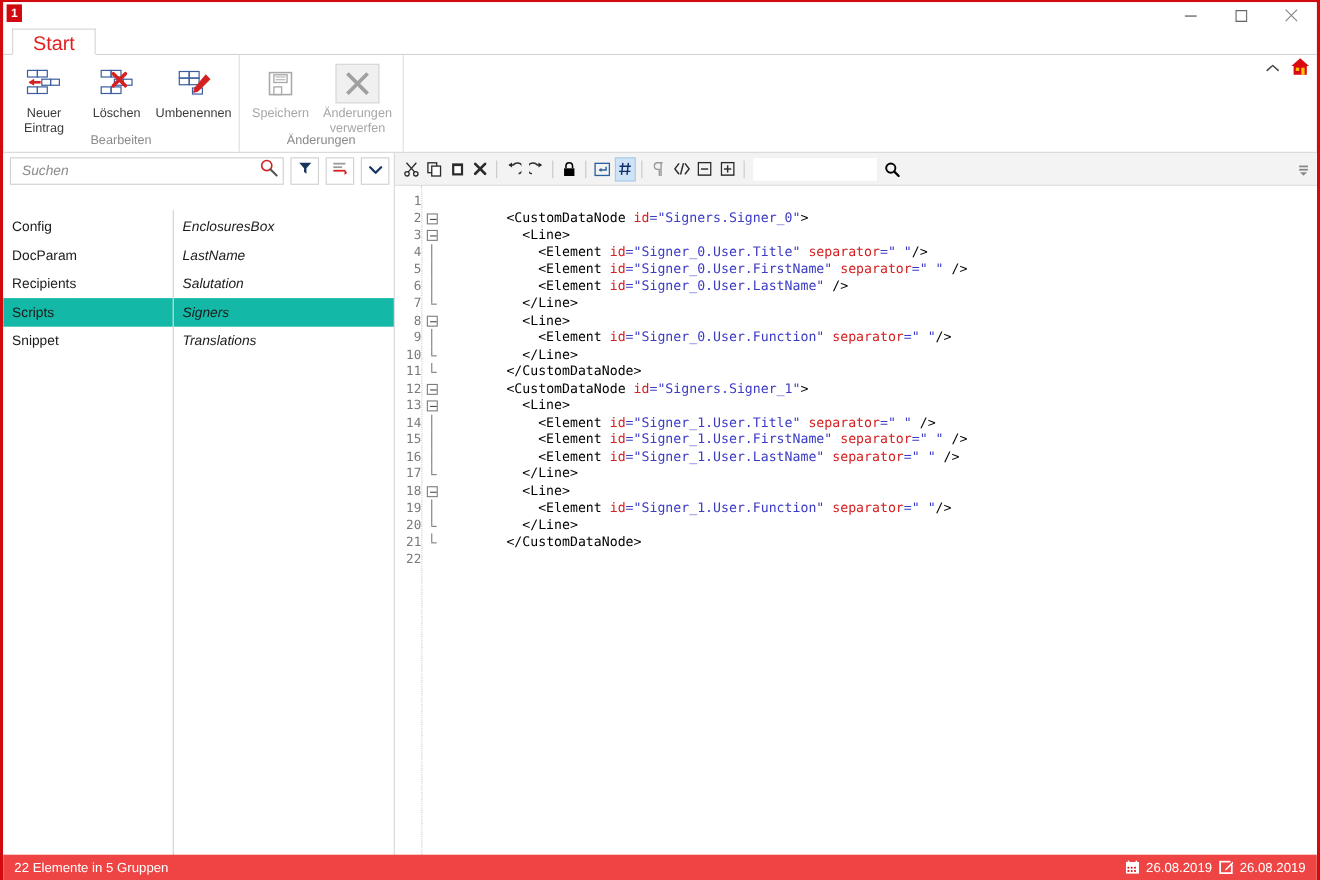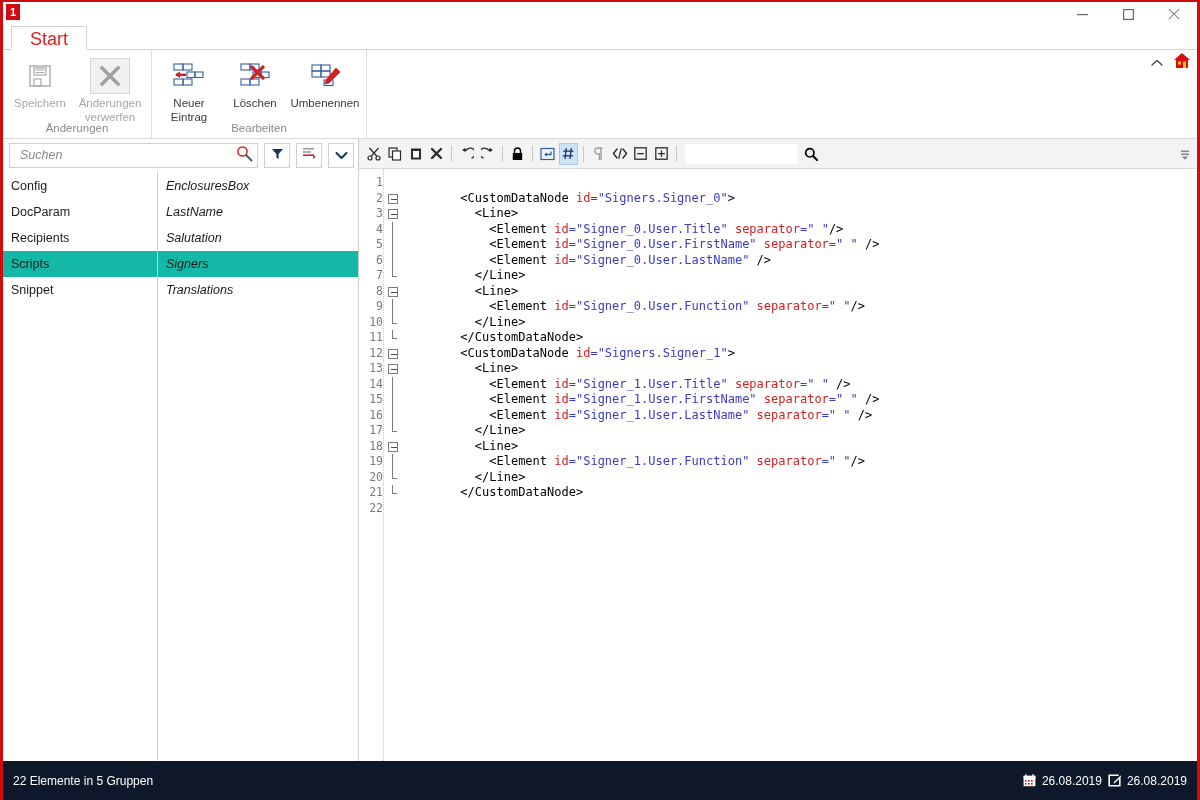--- a/index.html
+++ b/index.html
@@ -178,20 +178,21 @@
   .search-input-wrap input::placeholder { color: #8b8b8b; font-style: italic; }
   .sq-btn {
     width: 26px; height: 25px;
     border: 1px solid #cfcfcf;
     background: #ffffff;
     display: flex; align-items: center; justify-content: center;
   }
   .lists {
     flex: 1;
     display: flex;
+    margin-top: 20px;
   }
   .listcol {
     width: 155px;
     border-right: 1px solid #cfcfcf;
     padding-top: 2px;
   }
   .listcol.second { width: 200px; border-right: none; font-style: italic; }
   .litem {
     height: 26px;
     line-height: 26px;
@@ -307,22 +308,22 @@
   .cl { height: 15.5px; }
   .tagname { color: #000000; }
   .punct { color: #3b3bc4; }
   .attr { color: #d42020; }
   .val { color: #3b3bc4; }
 
   
   .statusbar {
     position: absolute;
     left: 0; right: 0; bottom: 0;
-    height: 39px;
-    background: #0f172a;
+    height: 23px;
+    background: #ef4444;
     color: #ffffff;
     font-size: 12px;
     display: flex;
     align-items: center;
     padding: 0 10px;
     gap: 32px;
   }
   .status-right {
     margin-left: auto;
     display: flex;
@@ -373,46 +374,20 @@
       <span>
         <svg width="18" height="17" viewBox="0 0 18 17">
           <path d="M9 1 L17 8 L15 8 L15 16 L3 16 L3 8 L1 8 Z" fill="#d90a12"></path>
           <rect x="5" y="9.5" width="3" height="3" fill="#ffc400"></rect>
           <rect x="10" y="9.5" width="3" height="6.5" fill="#ffc400"></rect>
         </svg>
       </span>
     </div>
 
     <div class="ribbon-body">
-
-      <div class="rgroup">
-        <div class="rgroup-items">
-          <div class="rbtn disabled">
-            <span class="ricon">
-              <svg width="28" height="28" viewBox="0 0 28 28">
-                <rect x="4" y="4" width="20" height="20" fill="none" stroke="#a9a9a9" stroke-width="1.4"></rect>
-                <rect x="8" y="6" width="12" height="7" fill="none" stroke="#a9a9a9" stroke-width="1.2"></rect>
-                <line x1="9.5" y1="8" x2="18.5" y2="8" stroke="#a9a9a9" stroke-width="1"></line>
-                <line x1="9.5" y1="10.5" x2="18.5" y2="10.5" stroke="#a9a9a9" stroke-width="1"></line>
-                <rect x="8" y="17" width="7" height="7" fill="none" stroke="#a9a9a9" stroke-width="1.2"></rect>
-              </svg>
-            </span>
-            <span>Speichern</span>
-          </div>
-          <div class="rbtn disabled hover wide">
-            <span class="ricon">
-              <svg width="26" height="26" viewBox="0 0 26 26">
-                <path d="M5 5 L21 21 M21 5 L5 21" stroke="#a0a0a0" stroke-width="3.4" stroke-linecap="square" fill="none"></path>
-              </svg>
-            </span>
-            <span>Änderungen verwerfen</span>
-          </div>
-        </div>
-        <div class="rgroup-label">Änderungen</div>
-      </div>
 
       <div class="rgroup">
         <div class="rgroup-items">
           <div class="rbtn">
             <span class="ricon">
               <svg width="38" height="30" viewBox="0 0 38 30">
                 <rect x="4" y="3" width="9" height="6" fill="none" stroke="#3b5fa0" stroke-width="1.1"></rect>
                 <rect x="13" y="3" width="9" height="6" fill="none" stroke="#3b5fa0" stroke-width="1.1"></rect>
                 <rect x="4" y="18" width="9" height="6" fill="none" stroke="#3b5fa0" stroke-width="1.1"></rect>
                 <rect x="13" y="18" width="9" height="6" fill="none" stroke="#3b5fa0" stroke-width="1.1"></rect>
@@ -448,20 +423,46 @@
                 <rect x="18" y="19" width="9" height="5.5" fill="none" stroke="#3b5fa0" stroke-width="1.1"></rect>
                 <path d="M30 7 L34 11 L23 22 L19 23 L20 19 Z" fill="#d42020" stroke="#d42020" stroke-width="0.8" stroke-linejoin="round"></path>
               </svg>
             </span>
             <span>Umbenennen</span>
           </div>
         </div>
         <div class="rgroup-label">Bearbeiten</div>
       </div>
 
+      <div class="rgroup">
+        <div class="rgroup-items">
+          <div class="rbtn disabled">
+            <span class="ricon">
+              <svg width="28" height="28" viewBox="0 0 28 28">
+                <rect x="4" y="4" width="20" height="20" fill="none" stroke="#a9a9a9" stroke-width="1.4"></rect>
+                <rect x="8" y="6" width="12" height="7" fill="none" stroke="#a9a9a9" stroke-width="1.2"></rect>
+                <line x1="9.5" y1="8" x2="18.5" y2="8" stroke="#a9a9a9" stroke-width="1"></line>
+                <line x1="9.5" y1="10.5" x2="18.5" y2="10.5" stroke="#a9a9a9" stroke-width="1"></line>
+                <rect x="8" y="17" width="7" height="7" fill="none" stroke="#a9a9a9" stroke-width="1.2"></rect>
+              </svg>
+            </span>
+            <span>Speichern</span>
+          </div>
+          <div class="rbtn disabled hover wide">
+            <span class="ricon">
+              <svg width="26" height="26" viewBox="0 0 26 26">
+                <path d="M5 5 L21 21 M21 5 L5 21" stroke="#a0a0a0" stroke-width="3.4" stroke-linecap="square" fill="none"></path>
+              </svg>
+            </span>
+            <span>Änderungen verwerfen</span>
+          </div>
+        </div>
+        <div class="rgroup-label">Änderungen</div>
+      </div>
+
     </div>
   </div>
 
   <div class="main">
 
     <div class="leftpane">
 
       <div class="searchbar">
         <div class="search-input-wrap">
           <input type="text" placeholder="Suchen" style="">

